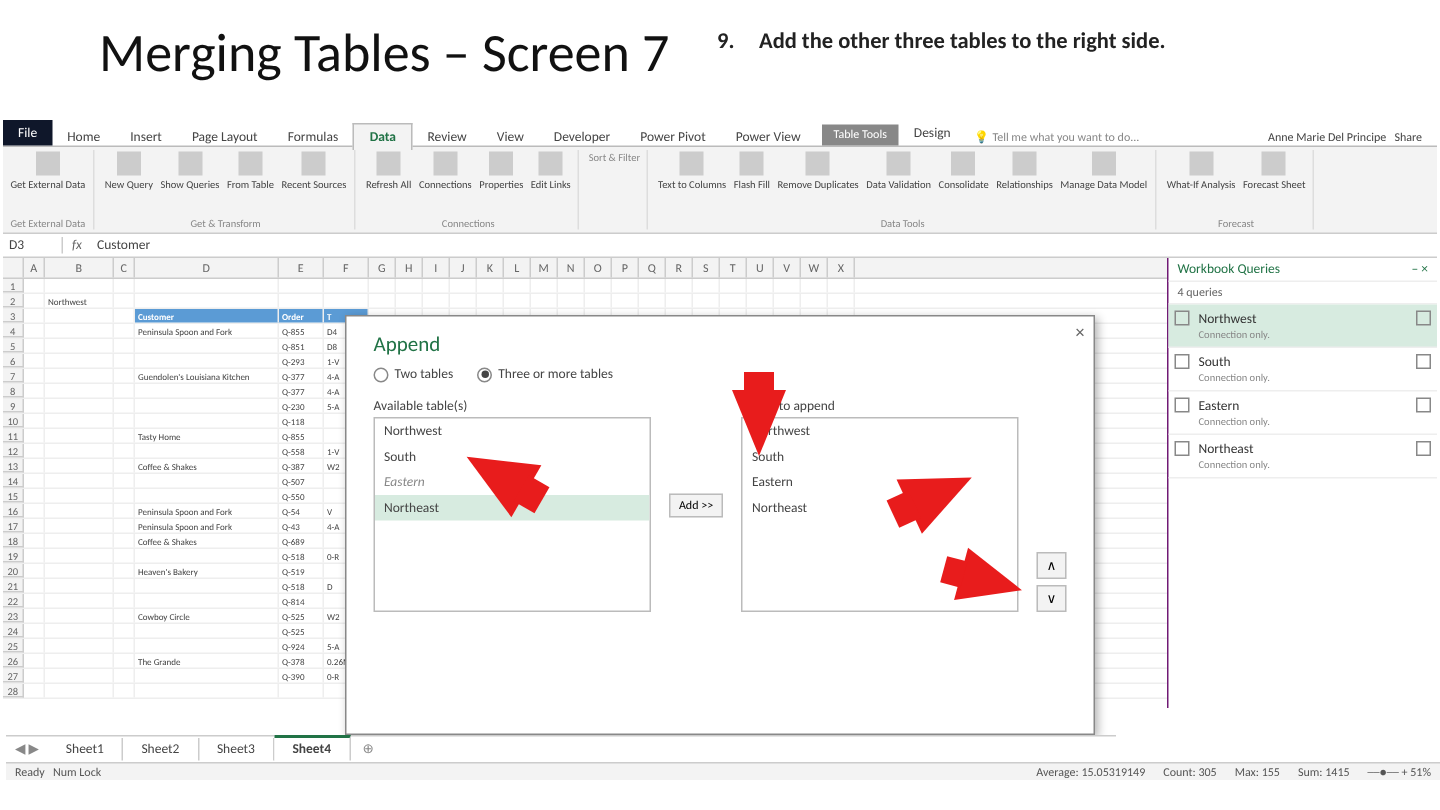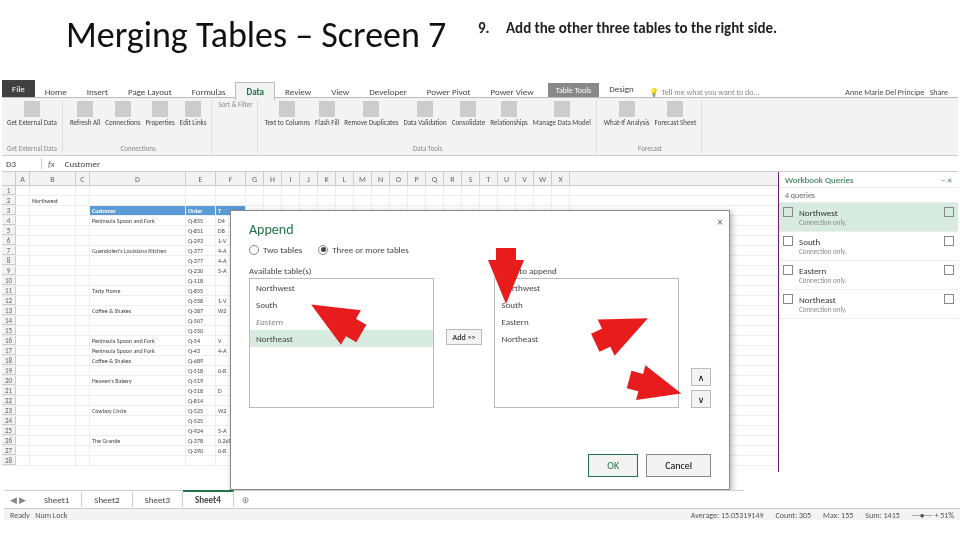--- a/index.html
+++ b/index.html
@@ -6,21 +6,21 @@
 body{width:960px;height:540px;background:#fff;position:relative;overflow:hidden}
 .slide-title{position:absolute;left:66px;top:16px;font-size:36px;font-weight:400;color:#111;line-height:1.1}
 .slide-steps{position:absolute;left:478px;top:18px;font-size:15px;font-weight:700;color:#222;line-height:1.4}
 .slide-steps div{display:flex}
 .slide-steps span:first-child{width:28px}
 .excel{position:absolute;left:2px;top:80px;width:956px;height:440px;background:#fff;font-size:9px;color:#444}
 .titlebar{height:16px;background:#fff;display:flex;align-items:center;justify-content:center;color:#555;font-size:8px;position:relative;border-bottom:1px solid #ddd}
 .titlebar .qat{position:absolute;left:4px;display:flex;gap:6px}
 .tb-icon{width:10px;height:10px;background:#888}
 .tabbar{height:18px;background:#fff;display:flex;align-items:flex-end;border-bottom:1px solid #bbb}
-.tabbar .file{background:#404040;color:#fff;padding:3px 10px;font-size:9px}
+.tabbar .file{background:#0f172a;color:#fff;padding:3px 10px;font-size:9px}
 .tabbar .tab{padding:3px 10px;font-size:9px;color:#444;cursor:pointer}
 .tabbar .tab.active{background:#f3f3f3;border:1px solid #bbb;border-bottom:none;color:#217346;font-weight:600}
 .tabbar .ctx{background:#888;color:#fff;padding:2px 8px;font-size:8px;margin-left:4px}
 .tabbar .tell{color:#888;font-size:8px;margin-left:6px}
 .tabbar .user{position:absolute;right:10px;color:#444;font-size:8px}
 .ribbon{height:58px;background:#f3f3f3;border-bottom:1px solid #ccc;display:flex;padding:2px 4px;gap:6px;font-size:7px;color:#444}
 .rgroup{display:flex;flex-direction:column;justify-content:space-between;border-right:1px solid #ddd;padding:0 4px 0 0}
 .rgroup .lbl{text-align:center;color:#888;font-size:7px}
 .rgroup .items{display:flex;gap:3px;align-items:flex-start;flex:1}
 .rbtn{display:flex;flex-direction:column;align-items:center;gap:1px;padding:1px}
@@ -114,20 +114,41 @@
             <div class="ic"></div>
             <div class="ritem">Get External Data</div>
           </div>
         </div>
         <div class="lbl">Get External Data</div>
       </div>
       <div class="rgroup">
         <div class="items">
           <div class="rbtn">
             <div class="ic"></div>
+            <div class="ritem">New Query</div>
+          </div>
+          <div class="rbtn">
+            <div class="ic"></div>
+            <div class="ritem">Show Queries</div>
+          </div>
+          <div class="rbtn">
+            <div class="ic"></div>
+            <div class="ritem">From Table</div>
+          </div>
+          <div class="rbtn">
+            <div class="ic"></div>
+            <div class="ritem">Recent Sources</div>
+          </div>
+        </div>
+        <div class="lbl">Get &amp; Transform</div>
+      </div>
+      <div class="rgroup">
+        <div class="items">
+          <div class="rbtn">
+            <div class="ic"></div>
             <div class="ritem">Refresh All</div>
           </div>
           <div class="rbtn">
             <div class="ic"></div>
             <div class="ritem">Connections</div>
           </div>
           <div class="rbtn">
             <div class="ic"></div>
             <div class="ritem">Properties</div>
           </div>
@@ -1049,24 +1070,20 @@
             <div>South</div>
             <div>Eastern</div>
             <div>Northeast</div>
           </div>
       </div>
       <div class="rcol">
         <button>∧</button>
         <button>∨</button>
       </div>
     </div>
-    <div class="dlgbtns">
-      <button class="ok">OK</button>
-      <button>Cancel</button>
-    </div>
   </div>
 
   <div class="sheettabs">
     <span class="nav">◀ ▶</span>
     <span id="stabs"><span class="st">Sheet1</span><span class="st">Sheet2</span><span class="st">Sheet3</span><span class="st active">Sheet4</span></span>
     <span class="plus">⊕</span>
   </div>
   <div class="status">
     <div class="l"><span>Ready</span> &nbsp; <span>Num Lock</span></div>
     <div class="r">

